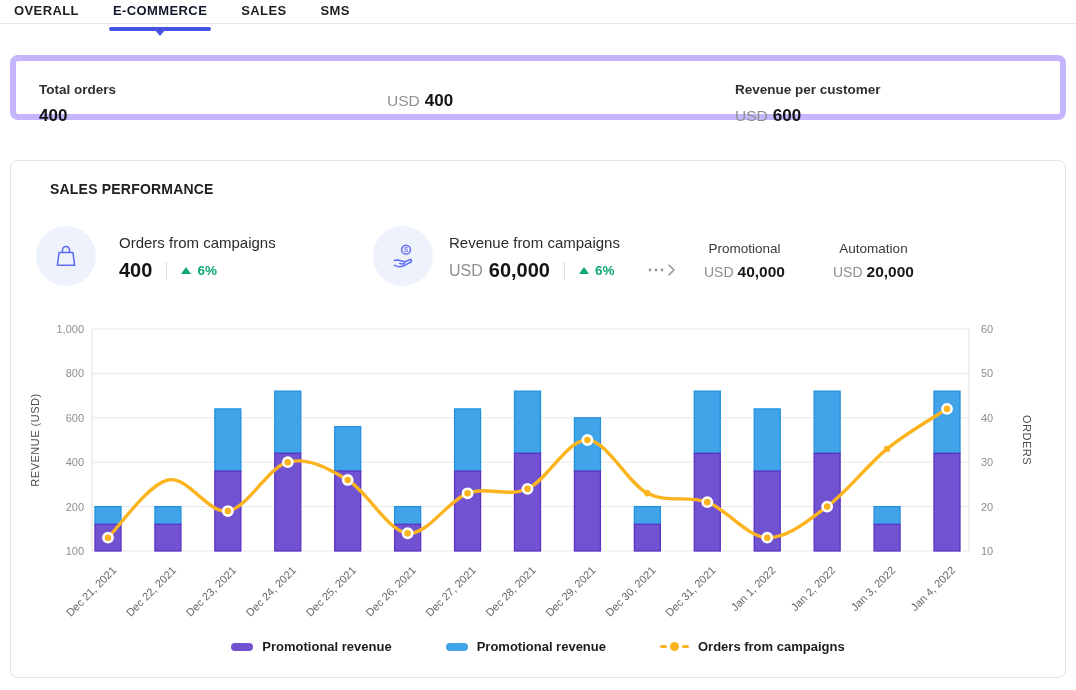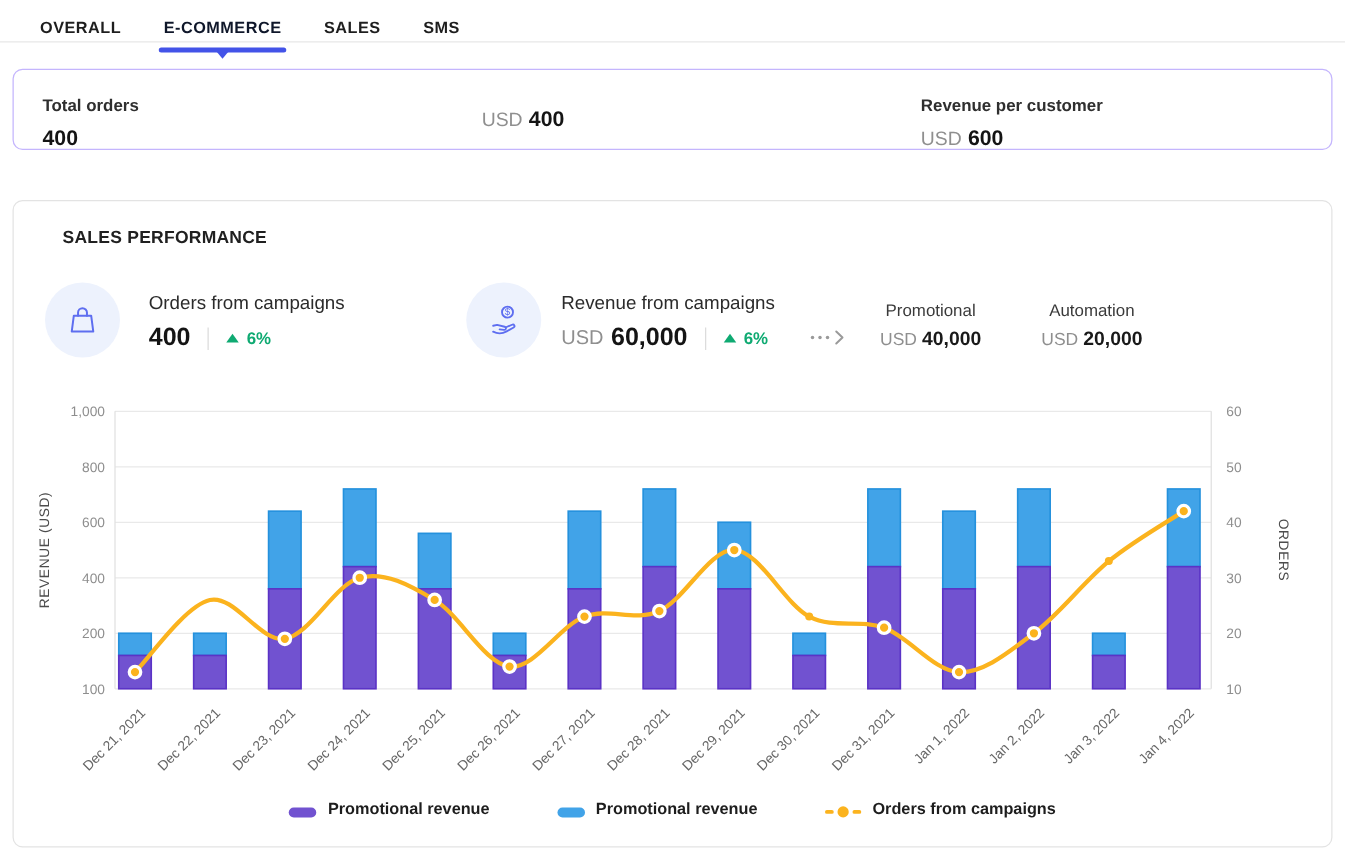--- a/index.html
+++ b/index.html
@@ -1,31 +1,31 @@
 <!DOCTYPE html>
 <html><head>
 <meta charset="utf-8">
 <style>
   * { margin:0; padding:0; box-sizing:border-box; }
   html,body { background:#fff; }
   body { font-family:"Liberation Sans", sans-serif; }
   .page { position:relative; width:1076px; height:690px; background:#fff; overflow:hidden; }
 
   
-  .tabbar { position:absolute; top:0; left:0; right:0; height:34px; border-bottom:1px solid #e8e8e8;
-            display:flex; align-items:flex-end; padding-left:30px; gap:30px; }
+  .tabbar { position:absolute; top:0; left:0; right:0; height:24px; border-bottom:1px solid #e8e8e8;
+            display:flex; align-items:center; padding-left:12px; gap:30px; }
   .tab { position:relative; font-size:13px; font-weight:700; letter-spacing:.4px; color:#1e1e1e; cursor:pointer; padding:2px 2px 4px; }
   .tab.active { color:#0f172a; }
   .tab.active .bar { position:absolute; left:-2px; right:-2px; bottom:-9px; height:4px; background:#4353e8; border-radius:3px; }
   .tab.active .bar::after { content:""; position:absolute; left:50%; margin-left:-5px; top:3px;
             border:5px solid transparent; border-top:6px solid #4353e8; }
 
   
   .sumcard { position:absolute; left:10px; right:10px; top:55px; height:65px; background:#fff;
-             border:1px solid #c4b5fd; border-radius:8px; display:flex; }
+             border:6px solid #c4b5fd; border-radius:8px; display:flex; }
   .sum-col { flex:1; padding:21px 0 0 23px; }
   .sum-label { font-size:13.5px; font-weight:600; color:#2f2f2f; }
   .sum-value { margin-top:9px; font-size:17px; font-weight:800; color:#141414; }
   .sum-value .cur { font-weight:400; color:#8f8f8f; font-size:15.5px; margin-right:5px; }
 
   
   .salescard { position:absolute; left:10px; right:10px; top:160px; height:518px; background:#fff;
                border:1px solid #e3e3e3; border-radius:8px; }
   .sales-title { position:absolute; left:23px; top:20px; font-size:14px; font-weight:700; letter-spacing:.2px; color:#202020;margin-left:16px; }
 
@@ -53,21 +53,21 @@
   .break-label { font-size:13.5px; font-weight:500; color:#3a3a3a; }
   .break-val { margin-top:7px; font-size:15.5px; font-weight:700; color:#191919; }
   .break-val .cur { font-weight:400; color:#8f8f8f; font-size:14px; margin-right:4px; }
 
   
   #chart { position:absolute; left:0; top:150px; width:1056px; height:320px; }
 
   
   .legend { position:absolute; left:0; right:0; top:478px; display:flex; justify-content:center;
             align-items:center; gap:54px; }
-  .leg-item { display:flex; align-items:flex-end; gap:9px; font-size:13px; font-weight:700; color:#1d1d1d; cursor:pointer; }
+  .leg-item { display:flex; align-items:center; gap:9px; font-size:13px; font-weight:700; color:#1d1d1d; cursor:pointer; }
   .swatch { width:22px; height:8px; border-radius:4px; }
   .swatch.purple { background:#7152d0; }
   .swatch.blue { background:#41a3e8; }
   .leg-line { display:flex; align-items:center; gap:3px; }
   .leg-line .dash { width:7px; height:3px; border-radius:2px; background:#fbb31e; }
   .leg-line .dot { width:9px; height:9px; border-radius:50%; background:#fbb31e; }
 </style>
 </head>
 <body>
 

